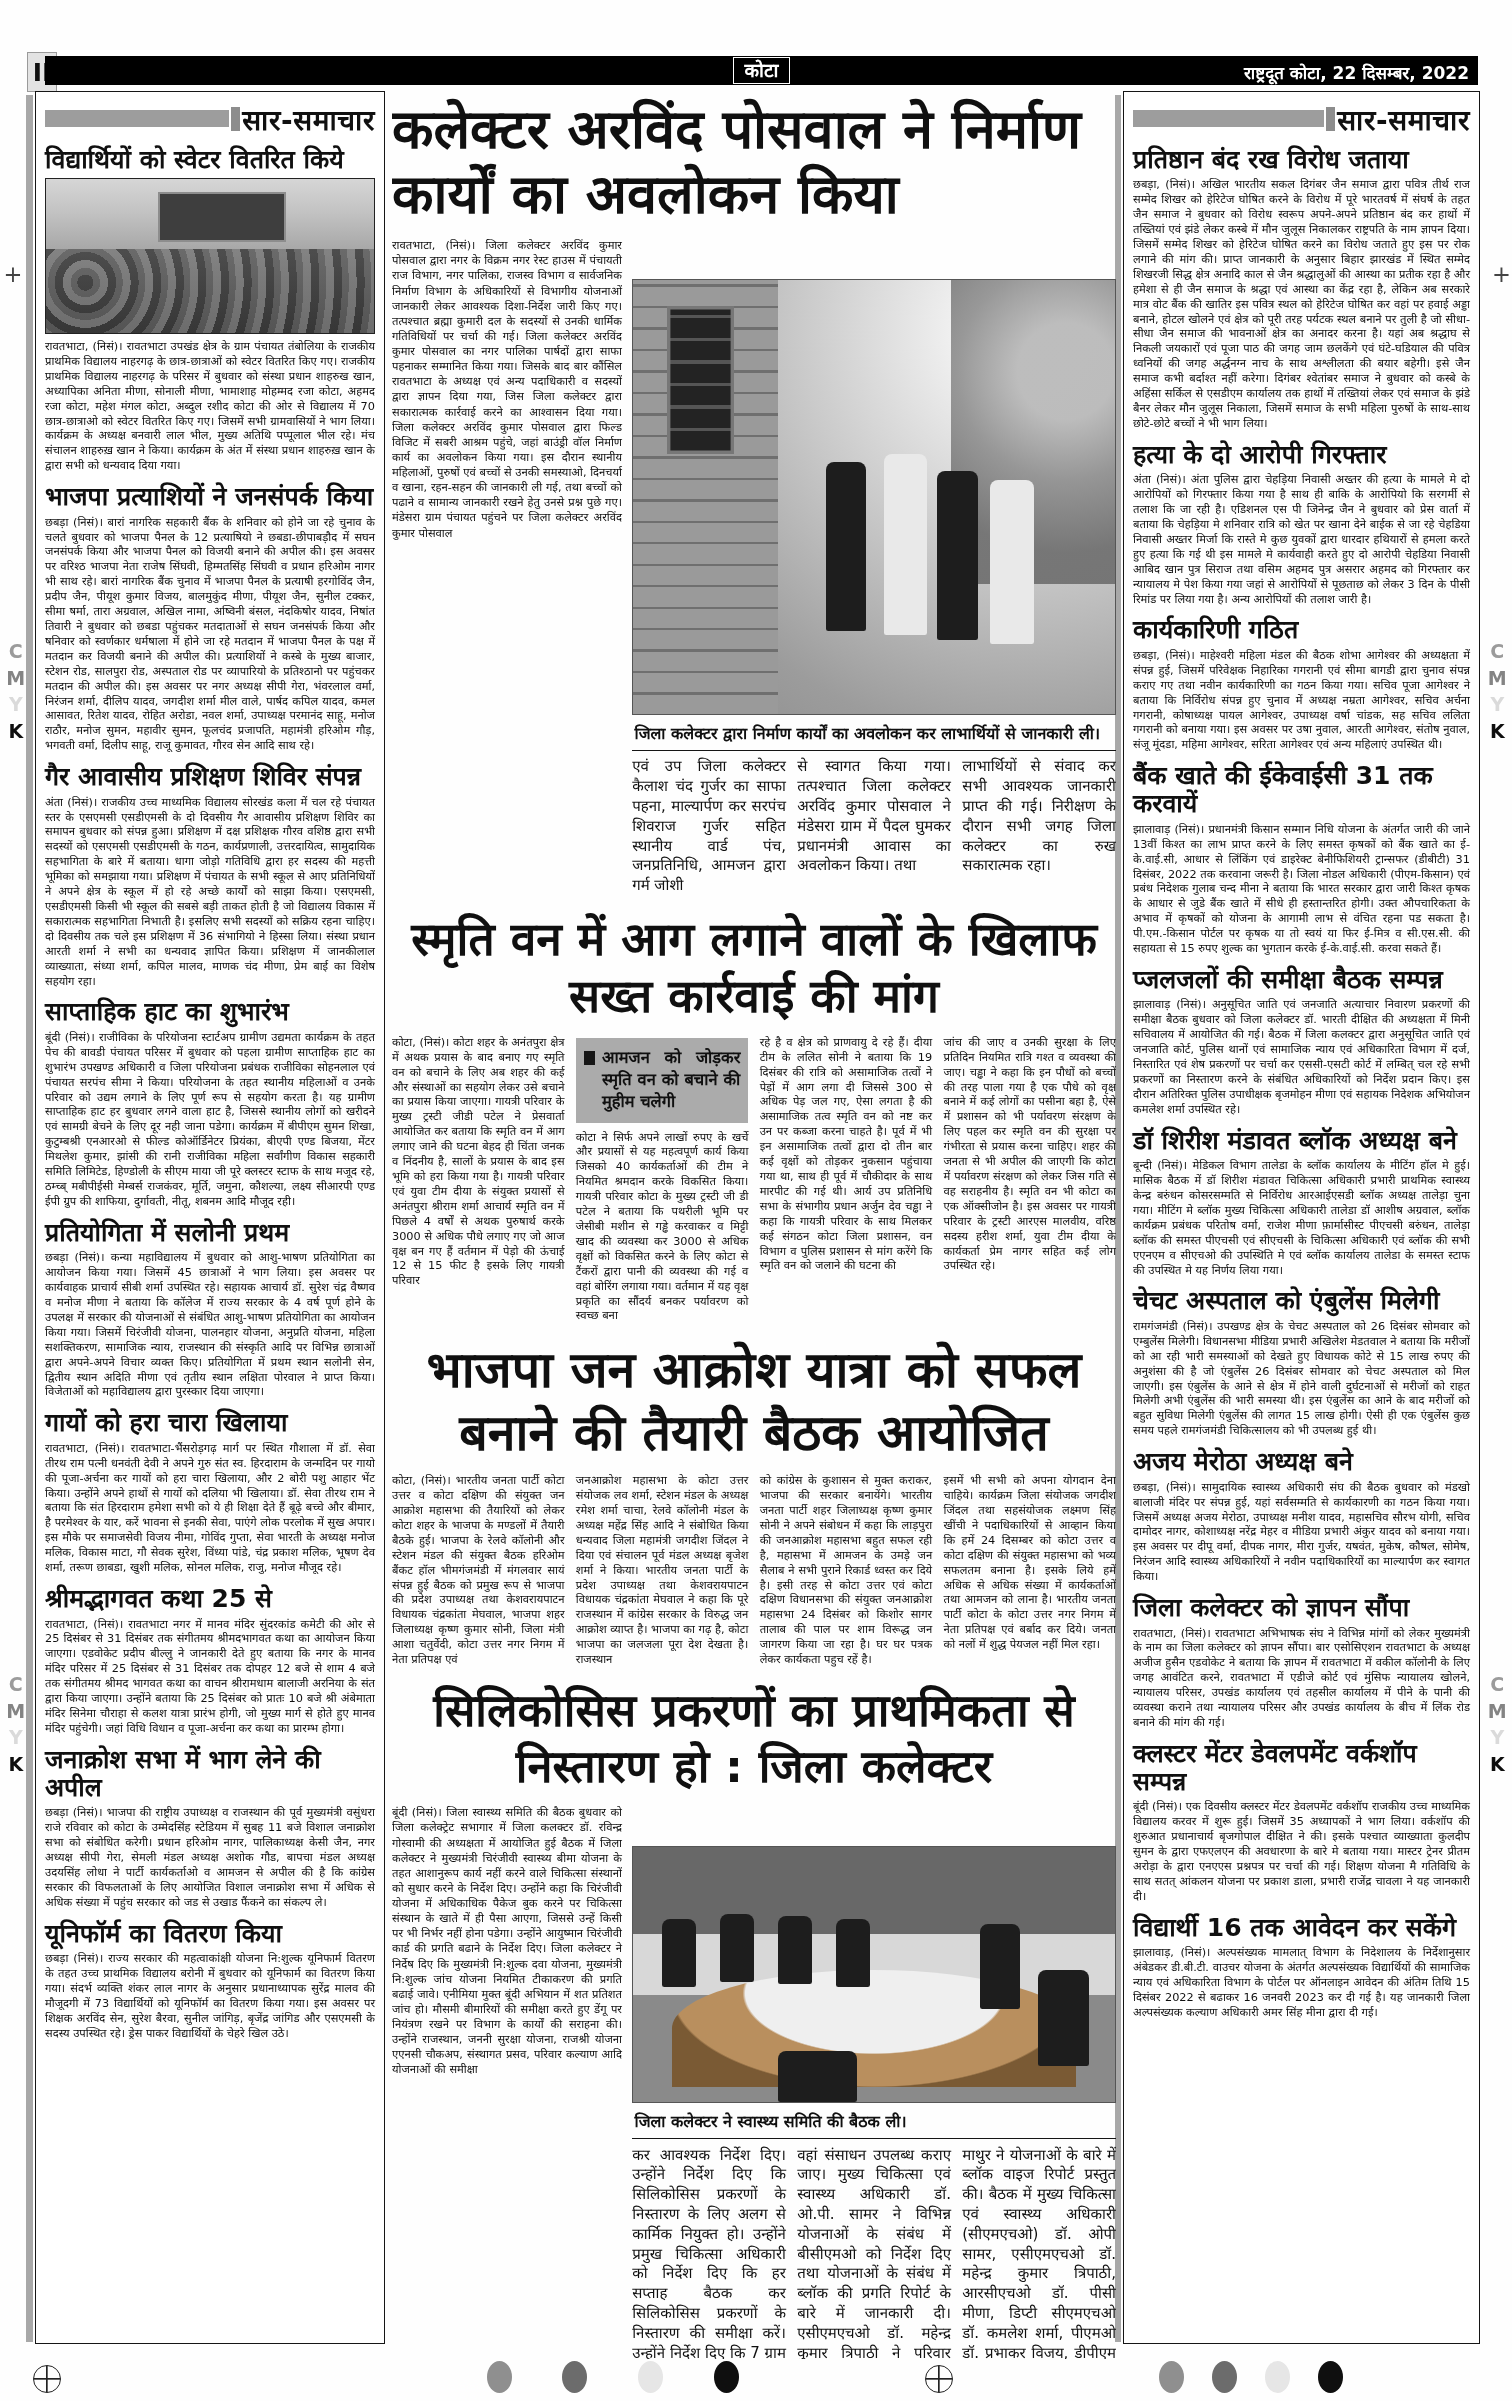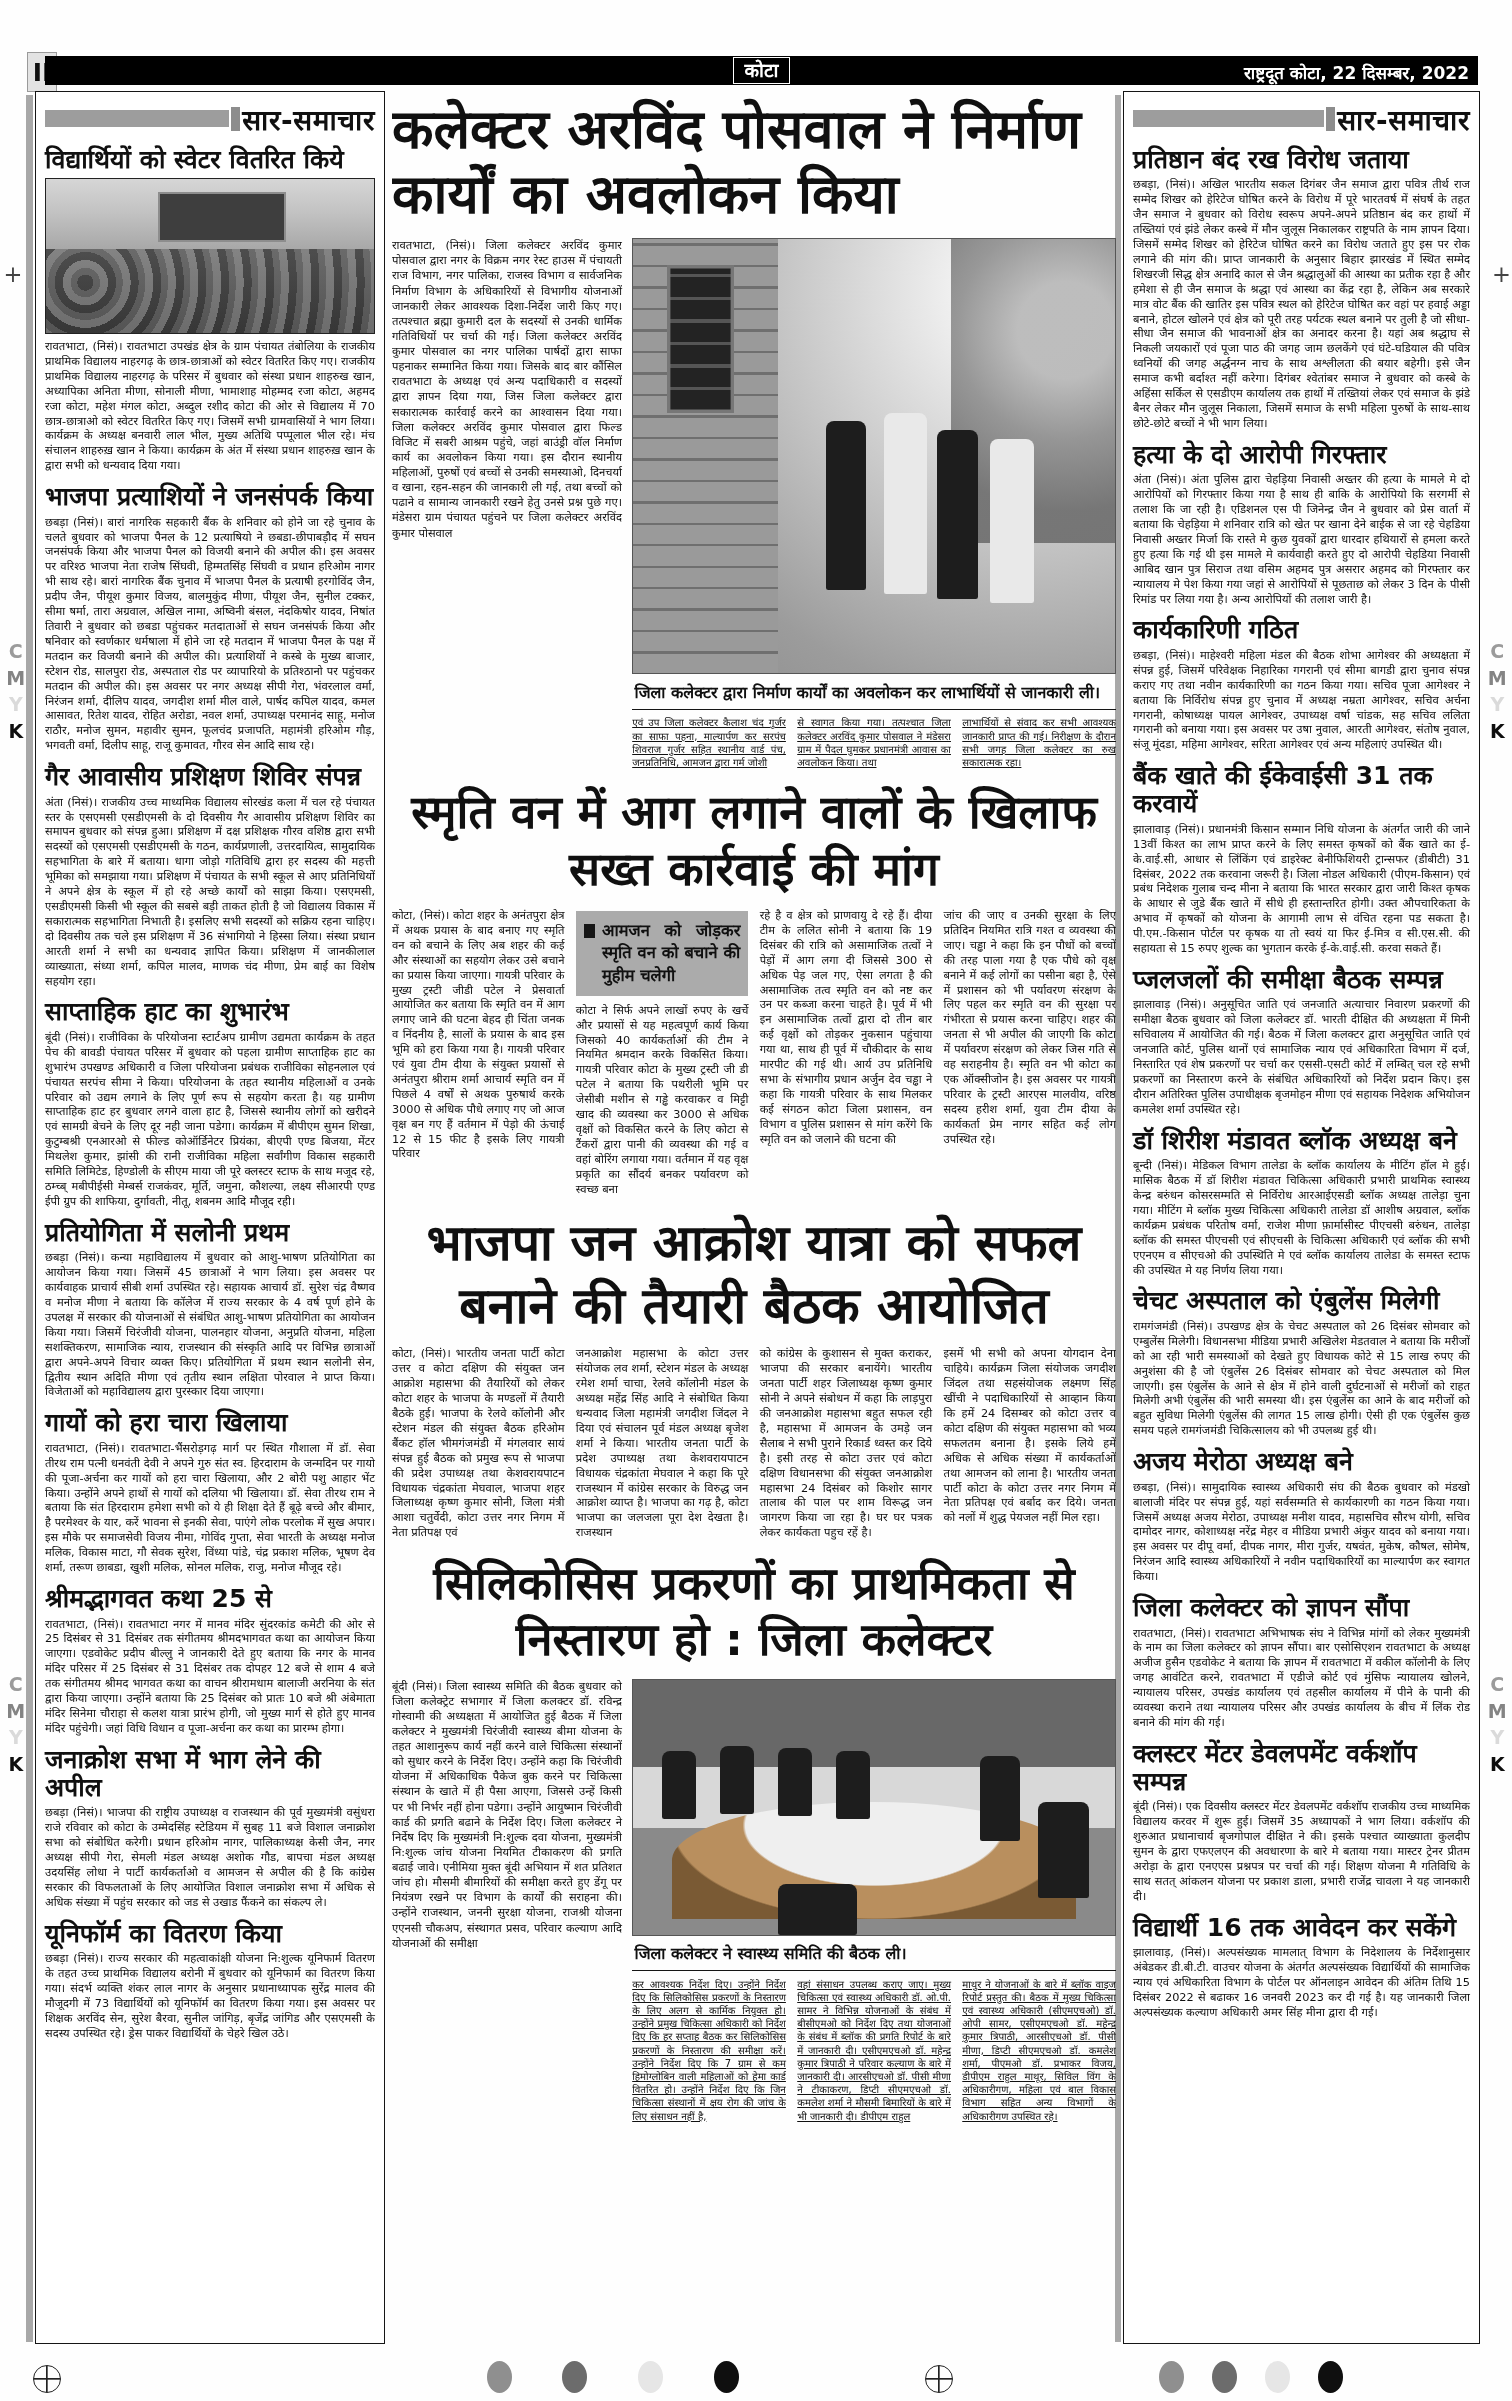--- a/index.html
+++ b/index.html
@@ -32,37 +32,37 @@
     background:linear-gradient(180deg,#d6d6d6 0%,#c2c2c2 22%,#a5a5a5 48%,#6f6f6f 78%,#4c4c4c 100%);}
   .blackboard{position:absolute;left:34%;top:8%;width:38%;height:30%;background:#3e3e3e;border:2.3px solid #8d8d8d;}
   .crowd{position:absolute;left:0;bottom:0;width:100%;height:55%;
     background:repeating-radial-gradient(circle at 12% 40%,#2f2f2f 0 8px,#565656 8px 14.7px,#777 14.7px 22.6px);opacity:.75;}
   
   .middle{position:absolute;left:392px;top:95px;width:724px;height:2264px;overflow:hidden;}
   .main-headline{font-size:54px;font-weight:bold;text-align:left;line-height:1.2;margin:3.4px 0 10.2px;}
   .hl2{font-size:46px;font-weight:bold;text-align:center;line-height:1.25;margin:14.7px 0 10.2px;}
   .flex-top{display:flex;gap:10.2px;}
   .intro-col{width:230px;flex:0 0 auto;font-size:11.3px;line-height:1.34;text-align:justify;}
-  .right-side{flex:1;min-width:0;}
+  .right-side{flex:1;min-width:0;margin-top:41px;}
   .main-photo{height:434px;border:0.6px solid #555;position:relative;overflow:hidden;
     background:radial-gradient(circle at 82% 12%,#f2f2f2 0 12%,#cccccc 40%,#9c9c9c 75%,#8a8a8a 100%);}
   .stone-wall{position:absolute;left:0;top:0;width:30%;height:100%;
     background:repeating-linear-gradient(0deg,#9a9a9a 0 19px,#6f6f6f 19px 21.5px),
                repeating-linear-gradient(90deg,rgba(0,0,0,.25) 0 2.3px,transparent 2.3px 34px);}
   .window-grid{position:absolute;left:7%;top:6%;width:14%;height:34%;background:#2c2c2c;
     box-shadow:inset 0 0 0 3.4px #777;
     background-image:repeating-linear-gradient(0deg,#555 0 3.4px,#232323 3.4px 22.6px),
                      repeating-linear-gradient(90deg,#555 0 3.4px,transparent 3.4px 19px);}
   .tree-mass{position:absolute;right:0;top:0;width:34%;height:70%;
     background:radial-gradient(circle at 70% 30%,#b7b7b7 0 20%,#8e8e8e 45%,#6d6d6d 75%);opacity:.9;}
   .figure{position:absolute;background:#1d1d1d;border-radius:8px 8px 2.3px 2.3px;}
   .figure.light{background:#e9e9e9;}
   .caption{font-size:16px;font-weight:bold;padding:6.8px 2.3px 5.6px;border-bottom:1.7px solid #151515;}
   .band{display:flex;gap:11.3px;margin-top:6.8px;}
-  .band .col{flex:1;min-width:0;font-size:10px;line-height:1.32;text-align:justify;text-decoration:underline;}
+  .band .col{flex:1;min-width:0;font-size:15px;line-height:1.32;text-align:justify;}
   .four-cols{display:flex;gap:11.3px;margin-top:4.5px;}
   .four-cols .col{flex:1;min-width:0;font-size:11.3px;line-height:1.32;text-align:justify;}
   .kicker{background:#ababab;padding:9px 8px;margin:2.3px 0 8px;font-size:16.4px;font-weight:bold;
           line-height:1.35;display:flex;gap:6.8px;}
   .kicker .sq{width:11.3px;height:14.7px;background:#161616;flex:0 0 auto;margin-top:3.4px;}
   .meeting-photo{height:255px;border:0.6px solid #555;position:relative;overflow:hidden;
     background:linear-gradient(180deg,#686868 0 34%,#d8d8d8 34% 58%,#8a8a8a 58% 100%);}
   .table-top{position:absolute;left:8%;bottom:6%;width:84%;height:46%;border-radius:50% 50% 0 0;
     background:radial-gradient(ellipse at 50% 20%,#efefef 0 45%,#b98f5e 46% 70%,#7a5a34 71%);}
   

